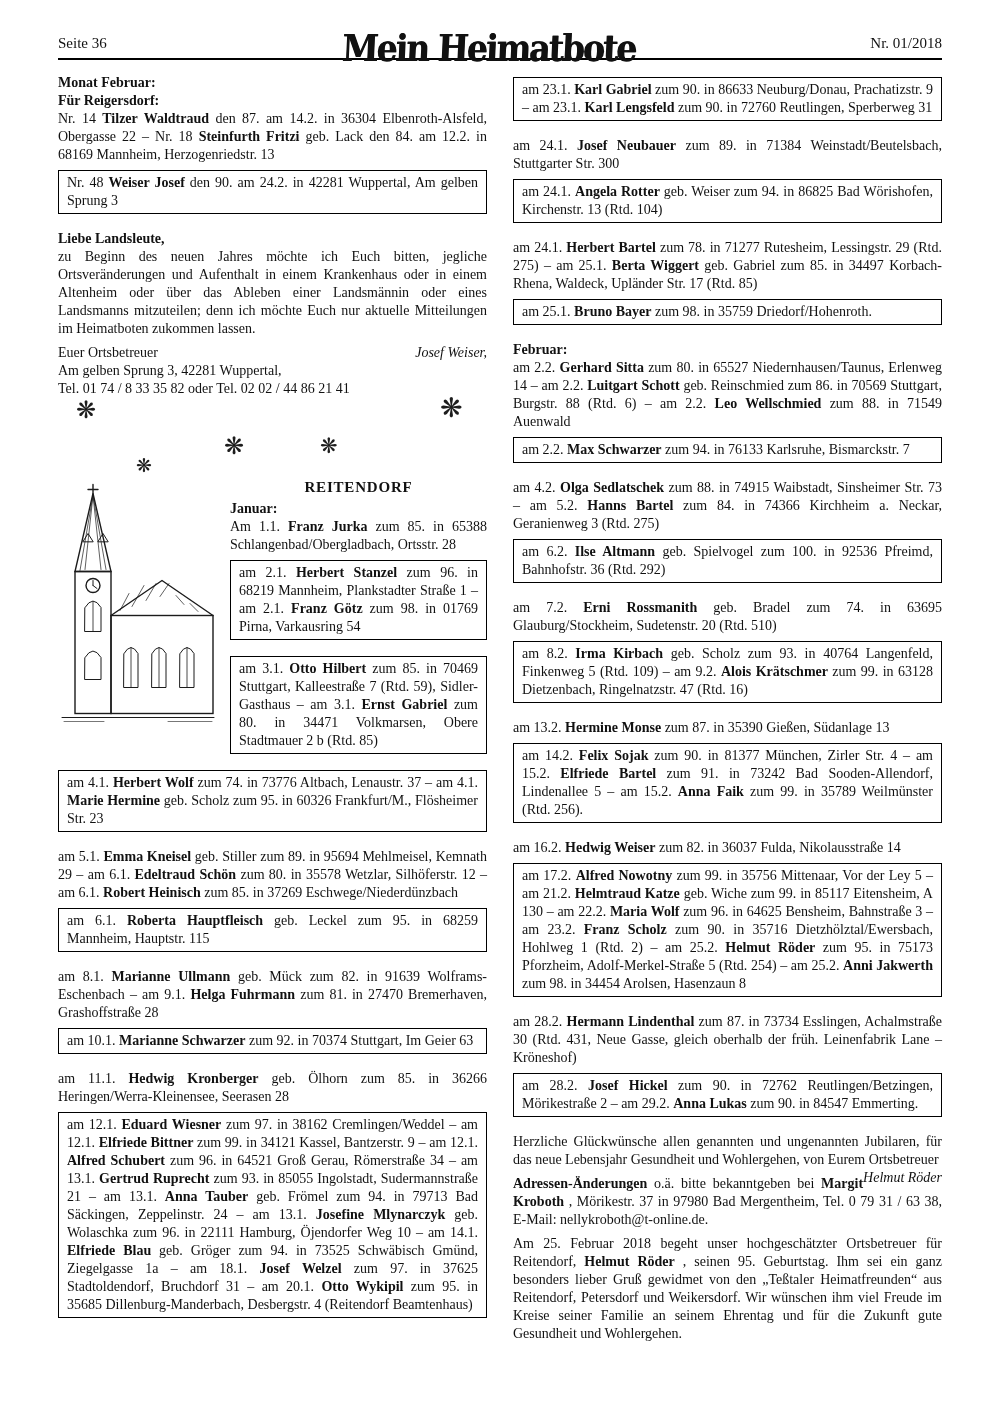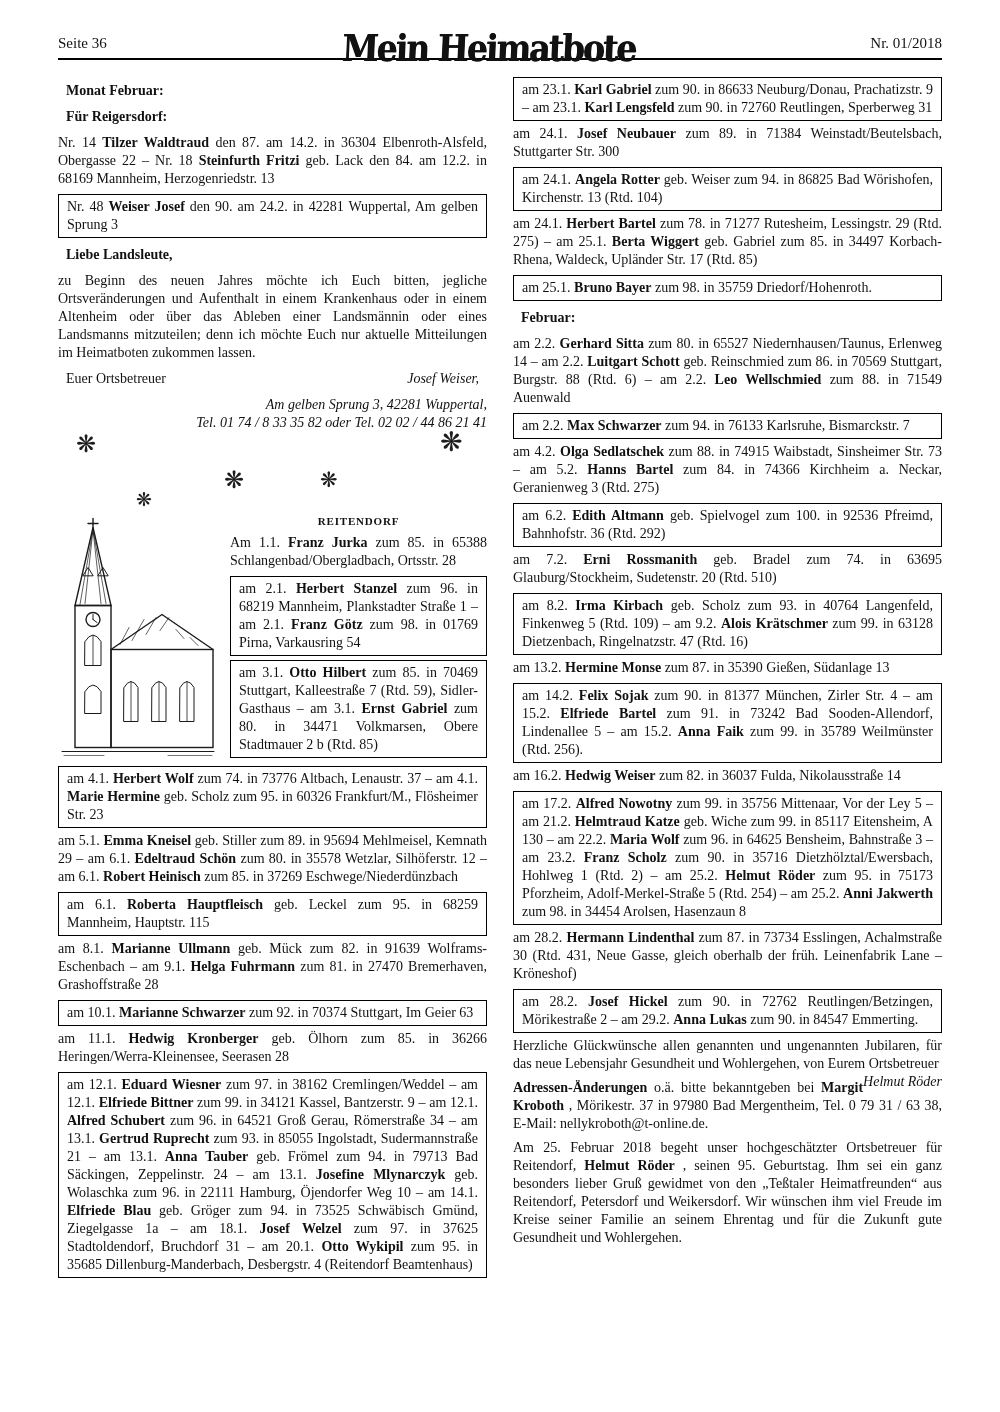--- a/index.html
+++ b/index.html
@@ -29,27 +29,27 @@
     letter-spacing:-2px;
     display:inline-block;
     transform:scaleY(1.12) skewX(-3deg);
     text-shadow:0.6px 0 currentColor;
     margin-bottom:-2px;
     white-space:nowrap;
   }
   .cols{display:flex;gap:26px;margin-top:14px;}
   .col{flex:1;min-width:0;}
   .blk{margin:0 0 6px 0;text-align:justify;}
-  .blk.t{margin:8px;}
-  .blk.r{margin:0;text-align:right;font-style:italic;}
-  .blk.h{margin:2px 0 4px 0;text-align:center;font-weight:bold;font-size:11px;letter-spacing:.8px;}
+  .blk.t{margin:0;}
+  .blk.r{margin:0;text-align:left;}
+  .blk.h{margin:2px 0 4px 0;text-align:center;font-weight:bold;font-size:15px;letter-spacing:.8px;}
   .blk.box{
     border:1.4px solid #000;
     padding:3px 8px;
-    margin:3px 0 4px 0;
+    margin:3px 0 16px 0;
     overflow:hidden; 
   }
   span.b{font-weight:bold;}
   span.fi{float:right;font-style:italic;}
   .snow{position:relative;height:78px;}
   .sf{position:absolute;color:#1d1d1d;font-family:"DejaVu Sans",sans-serif;line-height:1;}
   .s1{left:18px;top:0;font-size:24px;}
   .s2{left:382px;top:-4px;font-size:27px;}
   .s3{left:166px;top:36px;font-size:24px;}
   .s4{left:262px;top:38px;font-size:21px;}
@@ -114,20 +114,21 @@
           <path d="M73 166v40" stroke-width="0.8"></path>
           <path d="M94 172q7-12 14 0v34h-14z" stroke-width="1"></path>
           <path d="M101 166v40" stroke-width="0.8"></path>
           <path d="M122 172q7-12 14 0v34h-14z" stroke-width="1"></path>
           <path d="M129 166v40" stroke-width="0.8"></path>
           <path d="M4 236h152" stroke-width="1"></path>
           <path d="M6 240h40M110 240h44" stroke-width="0.6"></path>
         </svg>
 
       <p class="blk h"><span>REITENDORF</span></p>
+          <p class="blk t"><span class="b">Januar:</span></p>
           <p class="blk p"><span>Am 1.1. </span><span class="b">Franz Jurka</span><span> zum 85. in 65388 Schlangenbad/Obergladbach, Ortsstr. 28</span></p>
           <div class="blk box"><span>am 2.1. </span><span class="b">Herbert Stanzel</span><span> zum 96. in 68219 Mannheim, Plankstadter Straße 1 – am 2.1. </span><span class="b">Franz Götz</span><span> zum 98. in 01769 Pirna, Varkausring 54</span></div>
           <div class="blk box"><span>am 3.1. </span><span class="b">Otto Hilbert</span><span> zum 85. in 70469 Stuttgart, Kalleestraße 7 (Rtd. 59), Sidler-Gasthaus – am 3.1. </span><span class="b">Ernst Gabriel</span><span> zum 80. in 34471 Volkmarsen, Obere Stadtmauer 2 b (Rtd. 85)</span></div>
         </div>
 
       <div id="left-bottom">
           <div class="blk box"><span>am 4.1. </span><span class="b">Herbert Wolf</span><span> zum 74. in 73776 Altbach, Lenaustr. 37 – am 4.1. </span><span class="b">Marie Hermine</span><span> geb. Scholz zum 95. in 60326 Frankfurt/M., Flösheimer Str. 23</span></div>
           <p class="blk p"><span>am 5.1. </span><span class="b">Emma Kneisel</span><span> geb. Stiller zum 89. in 95694 Mehlmeisel, Kemnath 29 – am 6.1. </span><span class="b">Edeltraud Schön</span><span> zum 80. in 35578 Wetzlar, Silhöferstr. 12 – am 6.1. </span><span class="b">Robert Heinisch</span><span> zum 85. in 37269 Eschwege/Niederdünzbach</span></p>
           <div class="blk box"><span>am 6.1. </span><span class="b">Roberta Hauptfleisch</span><span> geb. Leckel zum 95. in 68259 Mannheim, Hauptstr. 115</span></div>
           <p class="blk p"><span>am 8.1. </span><span class="b">Marianne Ullmann</span><span> geb. Mück zum 82. in 91639 Wolframs-Eschenbach – am 9.1. </span><span class="b">Helga Fuhrmann</span><span> zum 81. in 27470 Bremerhaven, Grashoffstraße 28</span></p>
@@ -140,21 +141,21 @@
     <div class="col" id="right-col">
         <div class="blk box"><span>am 23.1. </span><span class="b">Karl Gabriel</span><span> zum 90. in 86633 Neuburg/Donau, Prachatizstr. 9 – am 23.1. </span><span class="b">Karl Lengsfeld</span><span> zum 90. in 72760 Reutlingen, Sperberweg 31</span></div>
         <p class="blk p"><span>am 24.1. </span><span class="b">Josef Neubauer</span><span> zum 89. in 71384 Weinstadt/Beutelsbach, Stuttgarter Str. 300</span></p>
         <div class="blk box"><span>am 24.1. </span><span class="b">Angela Rotter</span><span> geb. Weiser zum 94. in 86825 Bad Wörishofen, Kirchenstr. 13 (Rtd. 104)</span></div>
         <p class="blk p"><span>am 24.1. </span><span class="b">Herbert Bartel</span><span> zum 78. in 71277 Rutesheim, Lessingstr. 29 (Rtd. 275) – am 25.1. </span><span class="b">Berta Wiggert</span><span> geb. Gabriel zum 85. in 34497 Korbach-Rhena, Waldeck, Upländer Str. 17 (Rtd. 85)</span></p>
         <div class="blk box"><span>am 25.1. </span><span class="b">Bruno Bayer</span><span> zum 98. in 35759 Driedorf/Hohenroth.</span></div>
         <p class="blk t"><span class="b">Februar:</span></p>
         <p class="blk p"><span>am 2.2. </span><span class="b">Gerhard Sitta</span><span> zum 80. in 65527 Niedernhausen/Taunus, Erlenweg 14 – am 2.2. </span><span class="b">Luitgart Schott</span><span> geb. Reinschmied zum 86. in 70569 Stuttgart, Burgstr. 88 (Rtd. 6) – am 2.2. </span><span class="b">Leo Wellschmied</span><span> zum 88. in 71549 Auenwald</span></p>
         <div class="blk box"><span>am 2.2. </span><span class="b">Max Schwarzer</span><span> zum 94. in 76133 Karlsruhe, Bismarckstr. 7</span></div>
         <p class="blk p"><span>am 4.2. </span><span class="b">Olga Sedlatschek</span><span> zum 88. in 74915 Waibstadt, Sinsheimer Str. 73 – am 5.2. </span><span class="b">Hanns Bartel</span><span> zum 84. in 74366 Kirchheim a. Neckar, Geranienweg 3 (Rtd. 275)</span></p>
-        <div class="blk box"><span>am 6.2. </span><span class="b">Edith Altmann</span><span> geb. Spielvogel zum 100. in 92536 Pfreimd, Bahnhofstr. 36 (Rtd. 292)</span></div>
+        <div class="blk box"><span>am 6.2. </span><span class="b">Ilse Altmann</span><span> geb. Spielvogel zum 100. in 92536 Pfreimd, Bahnhofstr. 36 (Rtd. 292)</span></div>
         <p class="blk p"><span>am 7.2. </span><span class="b">Erni Rossmanith</span><span> geb. Bradel zum 74. in 63695 Glauburg/Stockheim, Sudetenstr. 20 (Rtd. 510)</span></p>
         <div class="blk box"><span>am 8.2. </span><span class="b">Irma Kirbach</span><span> geb. Scholz zum 93. in 40764 Langenfeld, Finkenweg 5 (Rtd. 109) – am 9.2. </span><span class="b">Alois Krätschmer</span><span> zum 99. in 63128 Dietzenbach, Ringelnatzstr. 47 (Rtd. 16)</span></div>
         <p class="blk p"><span>am 13.2. </span><span class="b">Hermine Monse</span><span> zum 87. in 35390 Gießen, Südanlage 13</span></p>
         <div class="blk box"><span>am 14.2. </span><span class="b">Felix Sojak</span><span> zum 90. in 81377 München, Zirler Str. 4 – am 15.2. </span><span class="b">Elfriede Bartel</span><span> zum 91. in 73242 Bad Sooden-Allendorf, Lindenallee 5 – am 15.2. </span><span class="b">Anna Faik</span><span> zum 99. in 35789 Weilmünster (Rtd. 256).</span></div>
         <p class="blk p"><span>am 16.2. </span><span class="b">Hedwig Weiser</span><span> zum 82. in 36037 Fulda, Nikolausstraße 14</span></p>
         <div class="blk box"><span>am 17.2. </span><span class="b">Alfred Nowotny</span><span> zum 99. in 35756 Mittenaar, Vor der Ley 5 – am 21.2. </span><span class="b">Helmtraud Katze</span><span> geb. Wiche zum 99. in 85117 Eitensheim, A 130 – am 22.2. </span><span class="b">Maria Wolf</span><span> zum 96. in 64625 Bensheim, Bahnstraße 3 – am 23.2. </span><span class="b">Franz Scholz</span><span> zum 90. in 35716 Dietzhölztal/Ewersbach, Hohlweg 1 (Rtd. 2) – am 25.2. </span><span class="b">Helmut Röder</span><span> zum 95. in 75173 Pforzheim, Adolf-Merkel-Straße 5 (Rtd. 254) – am 25.2. </span><span class="b">Anni Jakwerth</span><span> zum 98. in 34454 Arolsen, Hasenzaun 8</span></div>
         <p class="blk p"><span>am 28.2. </span><span class="b">Hermann Lindenthal</span><span> zum 87. in 73734 Esslingen, Achalmstraße 30 (Rtd. 431, Neue Gasse, gleich oberhalb der früh. Leinenfabrik Lane – Kröneshof)</span></p>
         <div class="blk box"><span>am 28.2. </span><span class="b">Josef Hickel</span><span> zum 90. in 72762 Reutlingen/Betzingen, Mörikestraße 2 – am 29.2. </span><span class="b">Anna Lukas</span><span> zum 90. in 84547 Emmerting.</span></div>
         <p class="blk p"><span>Herzliche Glückwünsche allen genannten und ungenannten Jubilaren, für das neue Lebensjahr Gesundheit und Wohlergehen, von Eurem Ortsbetreuer</span><span class="fi">Helmut Röder</span></p>
         <p class="blk p"><span class="b">Adressen-Änderungen</span><span> o.ä. bitte bekanntgeben bei </span><span class="b">Margit Kroboth</span><span> , Mörikestr. 37 in 97980 Bad Mergentheim, Tel. 0 79 31 / 63 38, E-Mail: nellykroboth@t-online.de.</span></p>

